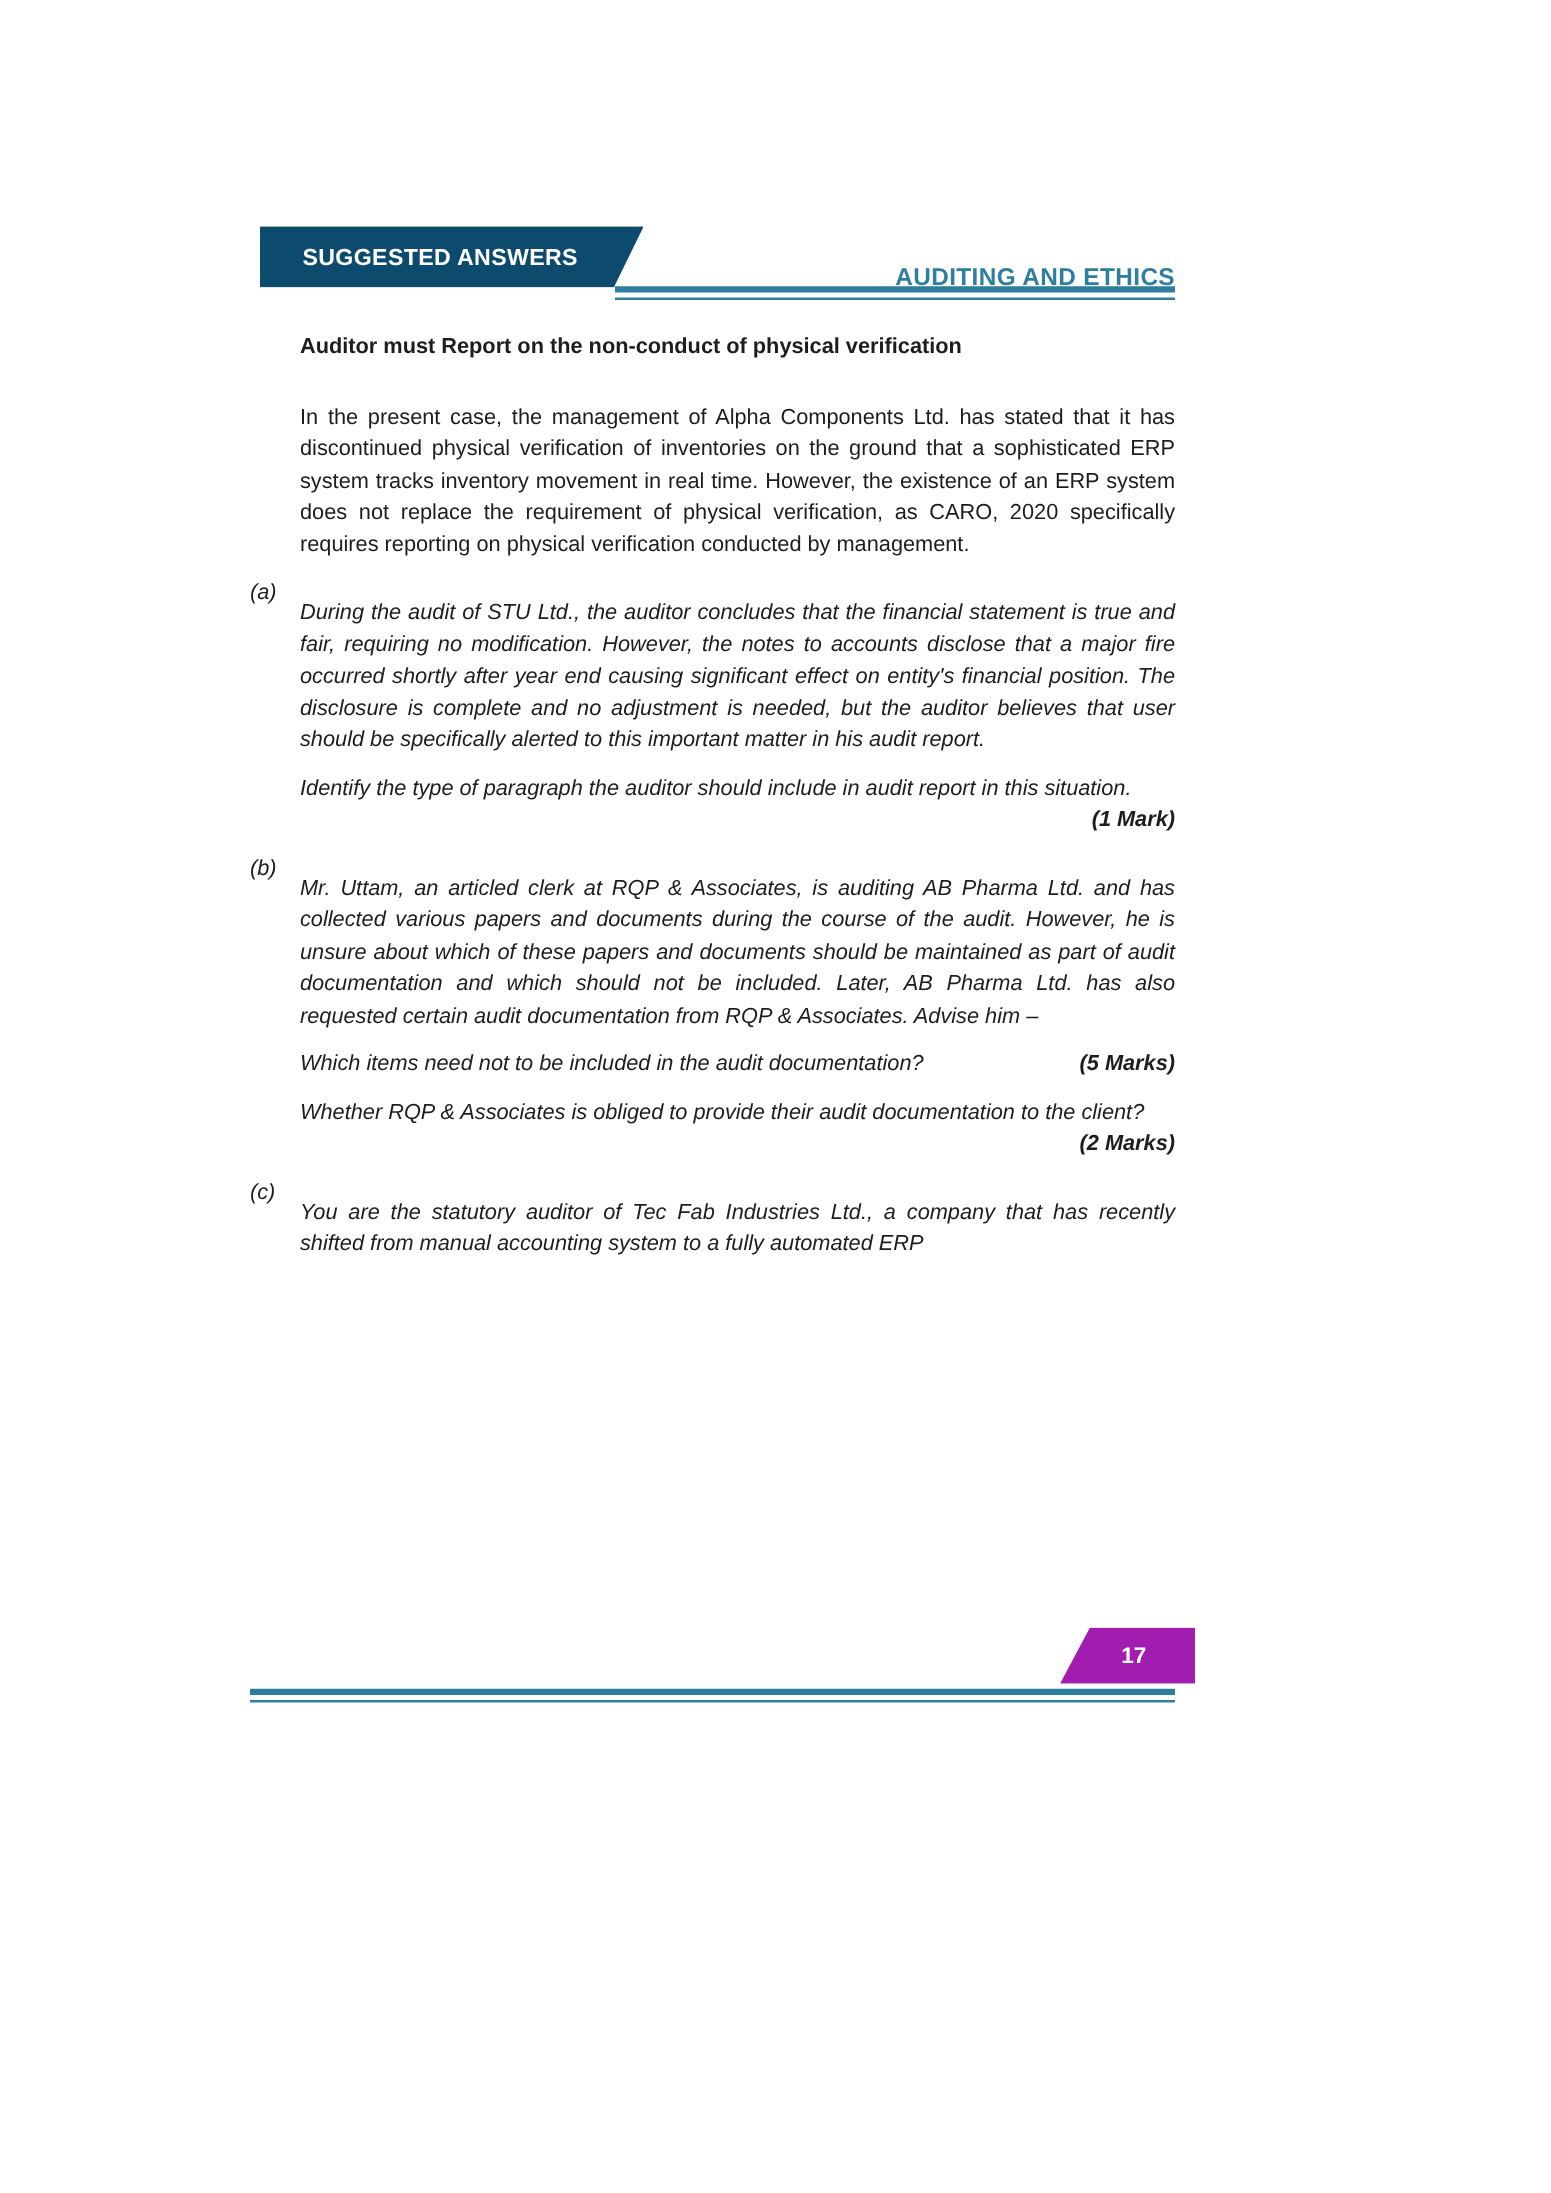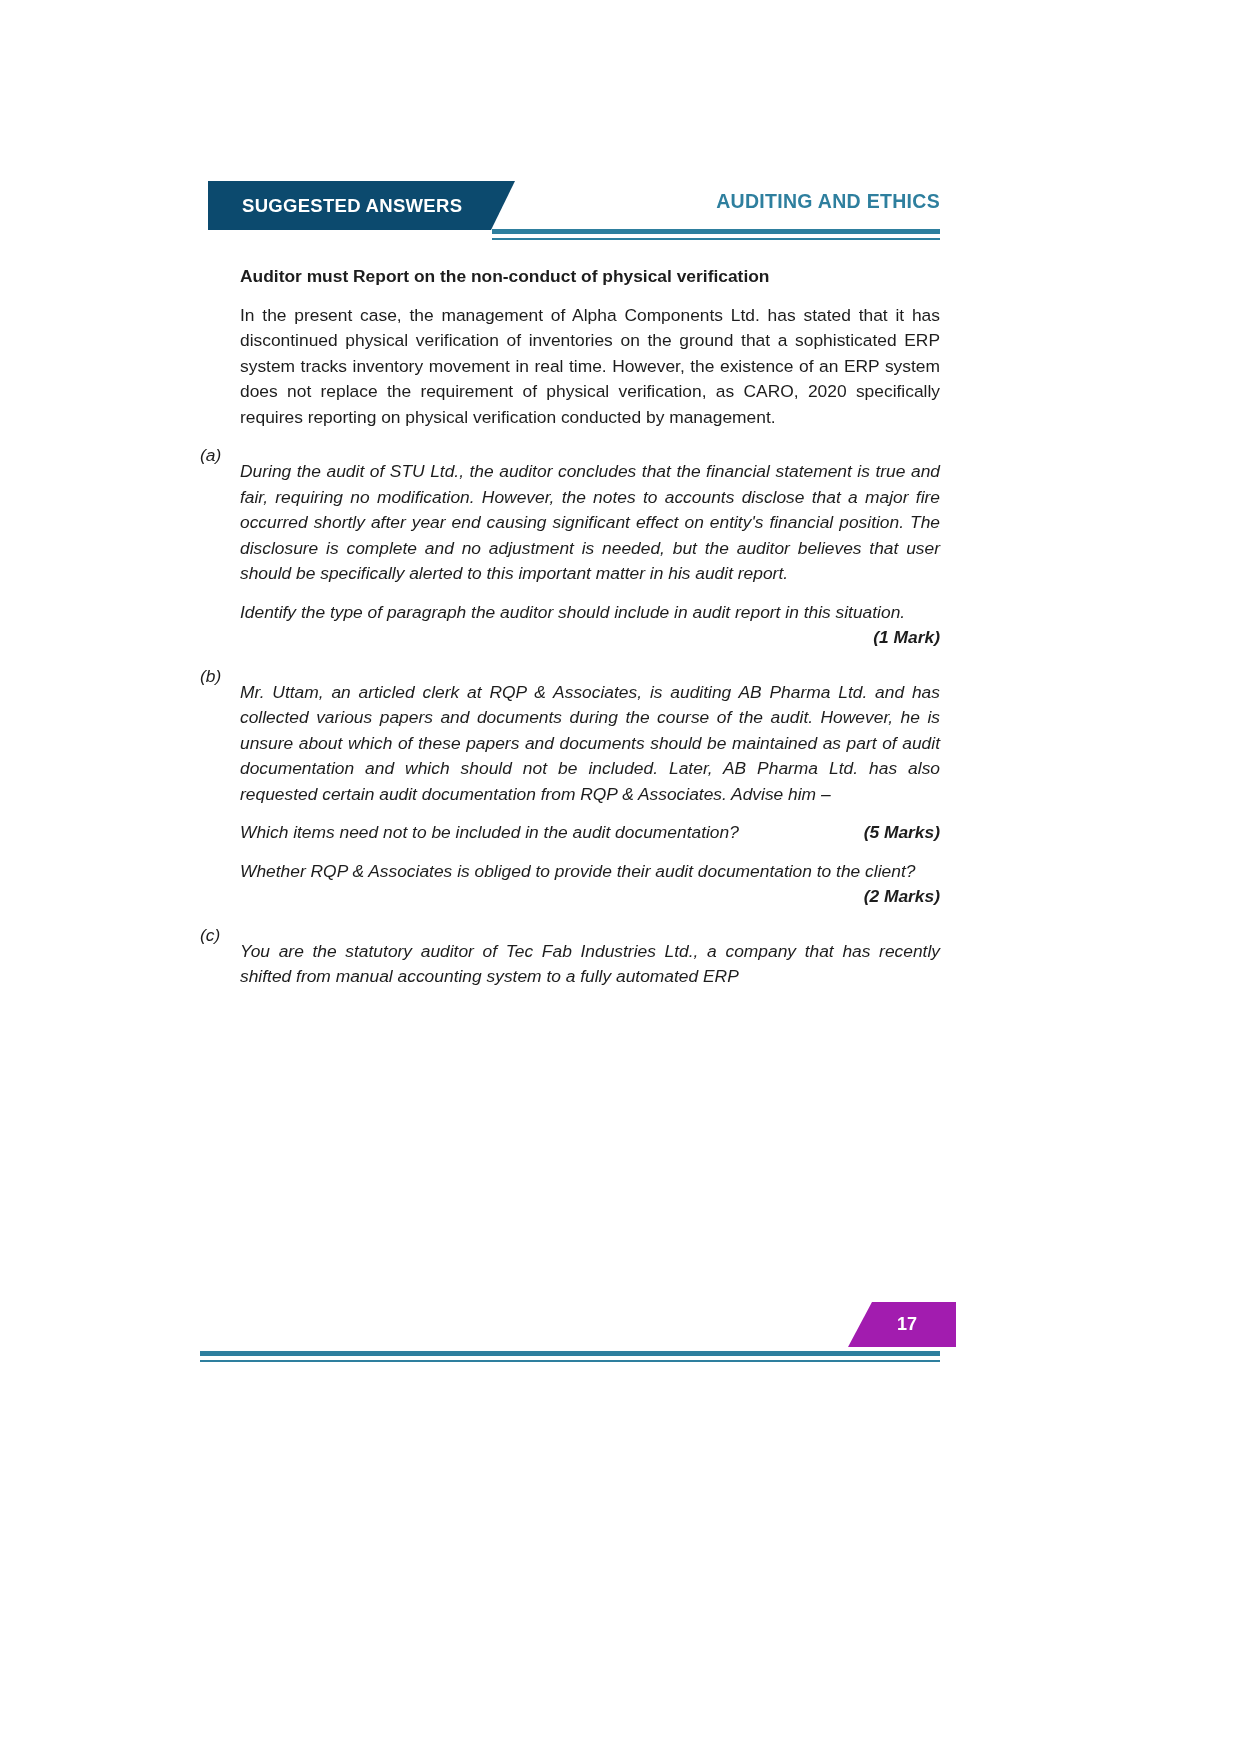--- a/index.html
+++ b/index.html
@@ -32,21 +32,21 @@
     padding-left: 34px;
   }
   .banner-label {
     color: #ffffff;
     font-weight: 700;
     font-size: 18.5px;
     letter-spacing: 0.3px;
   }
   .header-title {
     position: absolute;
-    top: 190px;
+    top: 211px;
     right: 301px;
     color: #2e7f9e;
     font-weight: 700;
     font-size: 19.5px;
     letter-spacing: 0.3px;
   }
   .header-rule-thick {
     position: absolute;
     left: 492px;
     top: 229px;
@@ -70,21 +70,21 @@
     top: 264px;
     width: 740px;
     font-size: 17.4px;
     line-height: 25.5px;
   }
   .answer-heading {
     margin: 0 0 0 40px;
     font-weight: 700;
   }
   .para {
-    margin: 13px 0 0 40px;
+    margin: 31px 0 0 40px;
     text-align: justify;
   }
   .q-heading {
     margin: 20px 0 0 0;
     font-weight: 700;
   }
   .qitem {
     display: flex;
     margin-top: 13px;
   }

